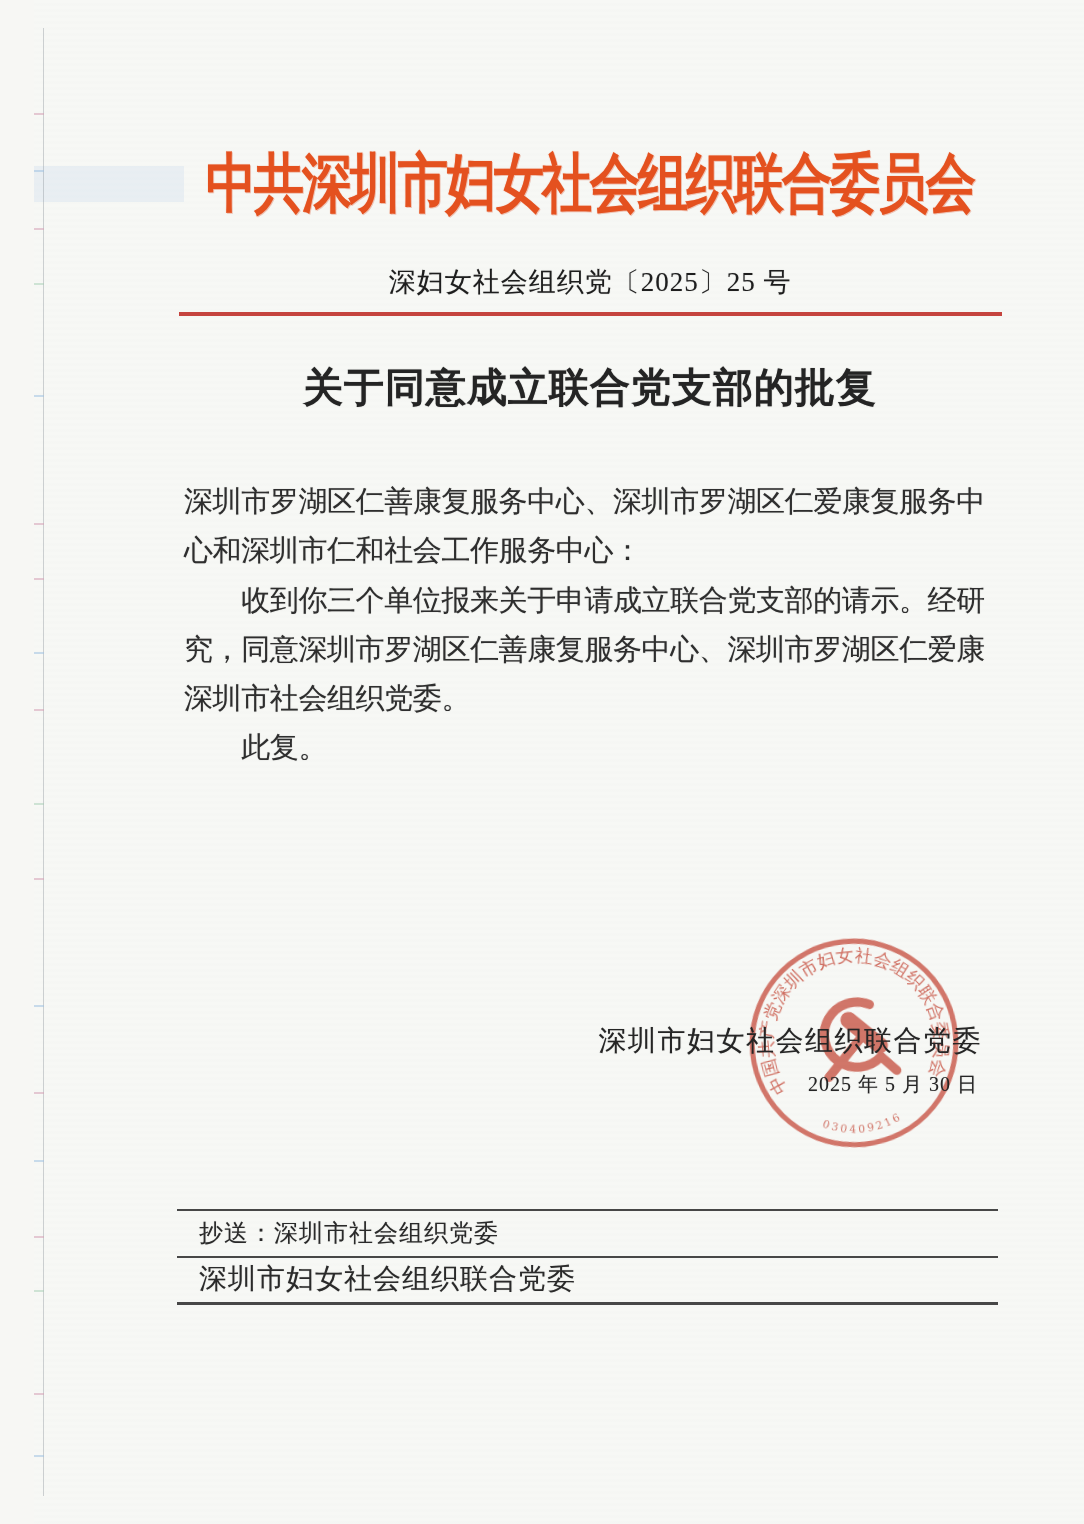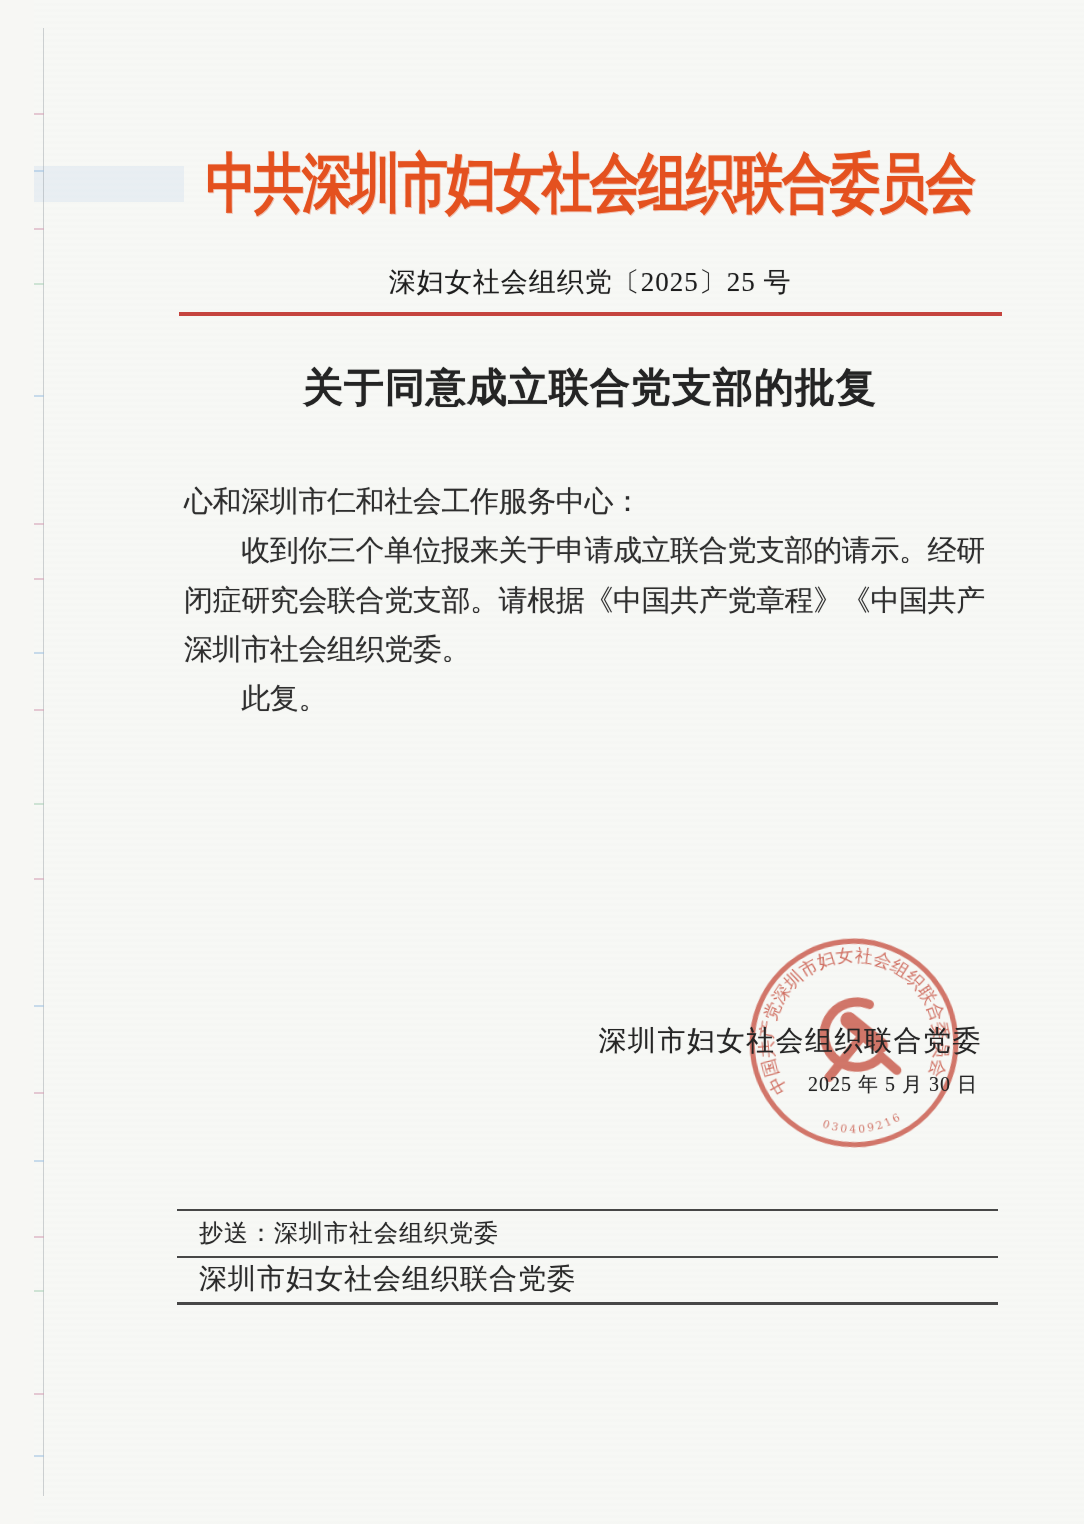--- a/index.html
+++ b/index.html
@@ -118,23 +118,24 @@
   <div class="edge-tick tk-pink" style="top:1393px"></div>
   <div class="edge-tick tk-blue" style="top:1455px"></div>
 
   <div class="centered org-title">中共深圳市妇女社会组织联合委员会</div>
   <div class="centered doc-number">深妇女社会组织党〔2025〕25 号</div>
   <div class="red-line"></div>
 
   <div class="centered doc-title">关于同意成立联合党支部的批复</div>
 
   <div class="body-block">
+    <div class="body-line">深圳市罗湖区仁善康复服务中心、深圳市罗湖区仁爱康复服务中</div>
     <div class="body-line">心和深圳市仁和社会工作服务中心：</div>
     <div class="body-line">　　收到你三个单位报来关于申请成立联合党支部的请示。经研</div>
-    <div class="body-line">闭症研究会联合党支部。请根据《中国共产党章程》《中国共产</div>
+    <div class="body-line">究，同意深圳市罗湖区仁善康复服务中心、深圳市罗湖区仁爱康</div>
     <div class="body-line">深圳市社会组织党委。</div>
     <div class="body-line">　　此复。</div>
   </div>
 
   <svg class="stamp" width="220" height="220" viewBox="0 0 216 216">
     <defs>
       <path id="arcTop" d="M 43.3 155 A 80 80 0 1 1 172.7 155"></path>
       <path id="arcBottom" d="M 66.7 185.7 A 88 88 0 0 0 149.3 185.7"></path>
     </defs>
     <circle cx="108" cy="108" r="100" fill="none" stroke="#c9402f" stroke-width="5" opacity="0.8"></circle>

